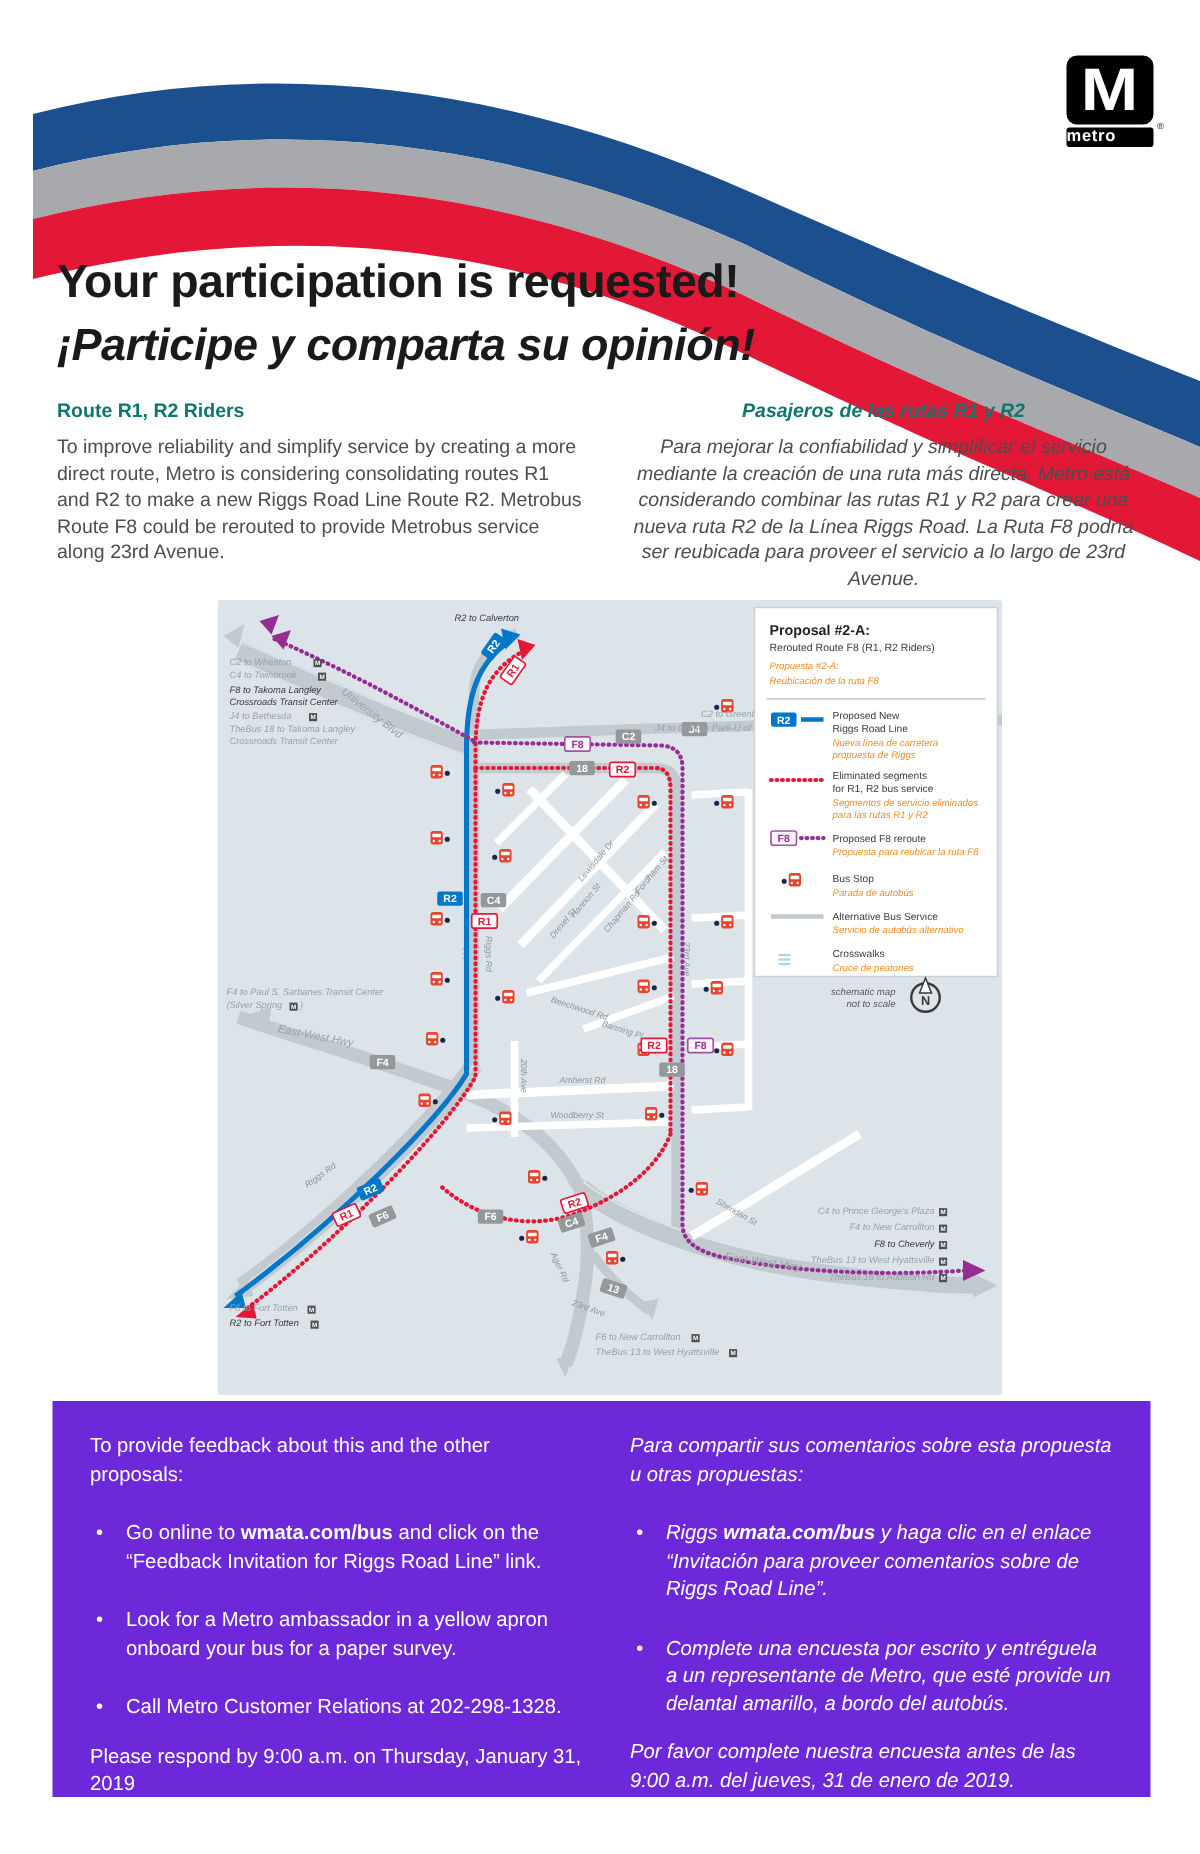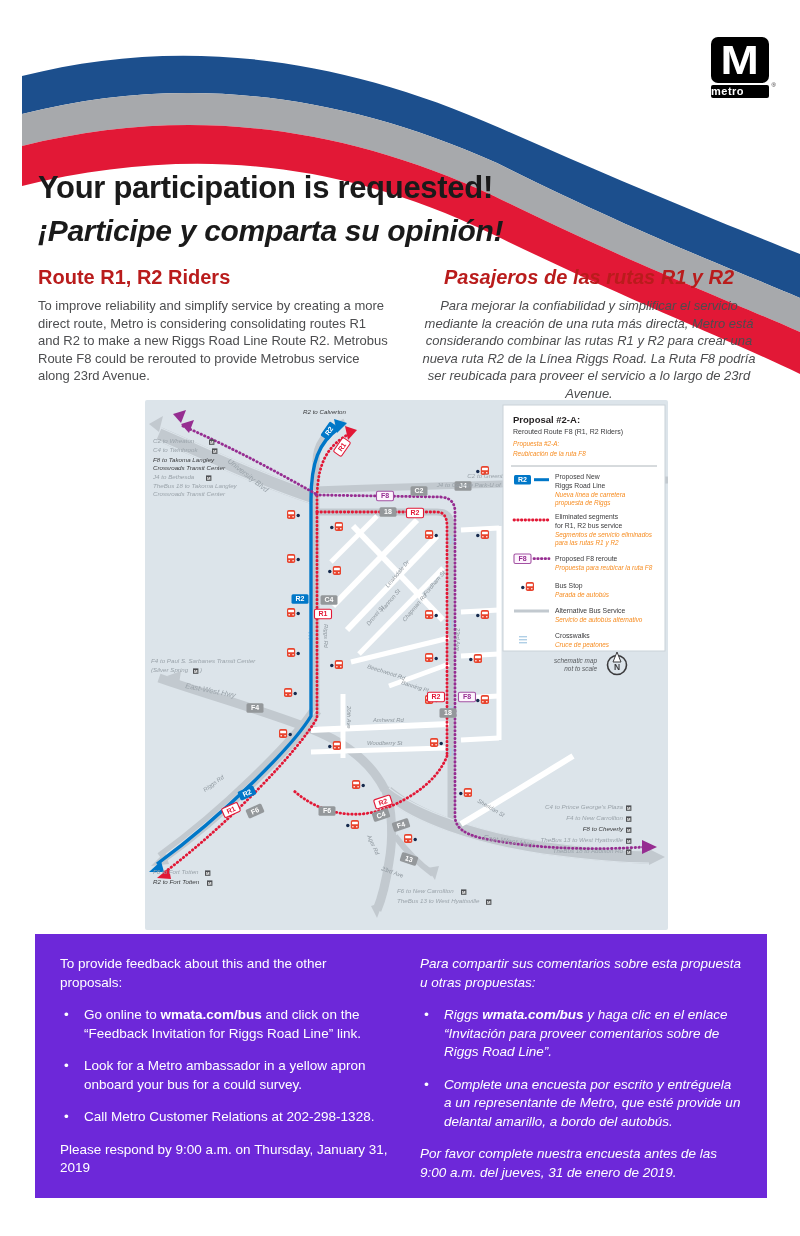--- a/index.html
+++ b/index.html
@@ -15,21 +15,21 @@
             display:flex;align-items:center;justify-content:flex-start;}
   .logo-bar .word{color:#fff;font-weight:bold;font-size:11px;letter-spacing:.5px;line-height:1;}
   .logo-bar .reg{position:absolute;right:-7px;top:-3px;color:#231f20;font-size:6px;}
   
   .headline{position:absolute;left:38px;top:170px;}
   .hl-en{font-size:31px;font-weight:bold;letter-spacing:-.3px;color:#1a1a1a;}
   .hl-es{font-size:30px;font-weight:bold;font-style:italic;letter-spacing:-.3px;margin-top:8px;color:#1a1a1a;}
   
   .intro{position:absolute;top:266px;width:352px;}
   .intro.en{left:38px;} .intro.es{left:413px;text-align:center;}
-  .intro h3{margin:0 0 8px 0;font-size:20px;color:#b91c1c;}
+  .intro h3{margin:0 0 8px 0;font-size:13px;color:#0f766e;}
   .intro.es h3, .intro.es p{font-style:italic;}
   .intro p{margin:0;font-size:13px;line-height:17.5px;color:#4c4d4f;}
   
   .map{position:absolute;left:145px;top:400px;width:523px;height:530px;}
   .map svg{display:block;}
   svg text{font-family:"Liberation Sans",sans-serif;}
   .bt{font-size:7px;font-weight:bold;text-anchor:middle;}
   .bg-blue rect{fill:#0077c8;} .bg-blue text{fill:#fff;}
   .bg-gray rect{fill:#94989b;} .bg-gray text{fill:#fff;}
   .bg-redo rect{fill:#fff;stroke:#e21836;stroke-width:1.1;} .bg-redo text{fill:#e21836;}
@@ -42,21 +42,21 @@
   .lg-s{font-size:7px;fill:#3a3a3c;}
   .lg-o{font-size:6.4px;font-style:italic;fill:#f68b1f;}
   .lg-e{font-size:6.8px;fill:#3a3a3c;}
   
   .feedback{position:absolute;left:35px;top:934px;width:732px;height:264px;background:#6d28d9;
             box-sizing:border-box;padding:21px 25px;display:flex;gap:28px;color:#fff;}
   .fb-col{font-size:13.5px;line-height:18.5px;}
   .fb-col.en{width:336px;} .fb-col.es{width:326px;font-style:italic;}
   .fb-intro{margin:0 0 14px 0;}
   ul.fb-list{list-style:none;margin:0;padding:0;}
-  ul.fb-list li{position:relative;padding-left:24px;margin-bottom:14px;}
+  ul.fb-list li{position:relative;padding-left:24px;margin-bottom:14px;margin-top:21px;}
   ul.fb-list li::before{content:"•";position:absolute;left:4px;top:0;}
   .fb-deadline{margin-top:2px;}
 </style>
 </head>
 <body>
 <div class="page">
 
   <svg class="swoosh" width="800" height="400" viewBox="0 0 800 400">
     <path fill="#1c4f8d" d="M22,76 C170,38 330,52 500,128 C640,190 735,228 800,254 L800,298 C730,268 635,232 497,163 C330,88 172,76 22,114 Z"></path>
     <path fill="#a7a9ac" d="M22,114 C172,76 330,88 497,163 C635,232 730,268 800,298 L800,332 C728,300 632,264 494,196 C330,120 175,108 22,146 Z"></path>
@@ -420,21 +420,21 @@
       </g>
     </g>
   </svg>
   </div>
 
   <div class="feedback">
     <div class="fb-col en">
       <p class="fb-intro">To provide feedback about this and the other proposals:</p>
       <ul class="fb-list">
         <li><span>Go online to </span><b>wmata.com/bus</b><span> and click on the “Feedback Invitation for Riggs Road Line” link.</span></li>
-        <li>Look for a Metro ambassador in a yellow apron onboard your bus for a could survey.</li>
+        <li>Look for a Metro ambassador in a yellow apron onboard your bus for a paper survey.</li>
         <li>Call Metro Customer Relations at 202-298-1328.</li>
       </ul>
       <p class="fb-deadline">Please respond by 9:00 a.m. on Thursday, January 31, 2019</p>
     </div>
     <div class="fb-col es">
       <p class="fb-intro">Para compartir sus comentarios sobre esta propuesta u otras propuestas:</p>
       <ul class="fb-list">
         <li><span>Riggs </span><b>wmata.com/bus</b><span> y haga clic en el enlace “Invitación para proveer comentarios sobre de Riggs Road Line”.</span></li>
         <li>Complete una encuesta por escrito y entréguela a un representante de Metro, que esté provide un delantal amarillo, a bordo del autobús.</li>
       </ul>

